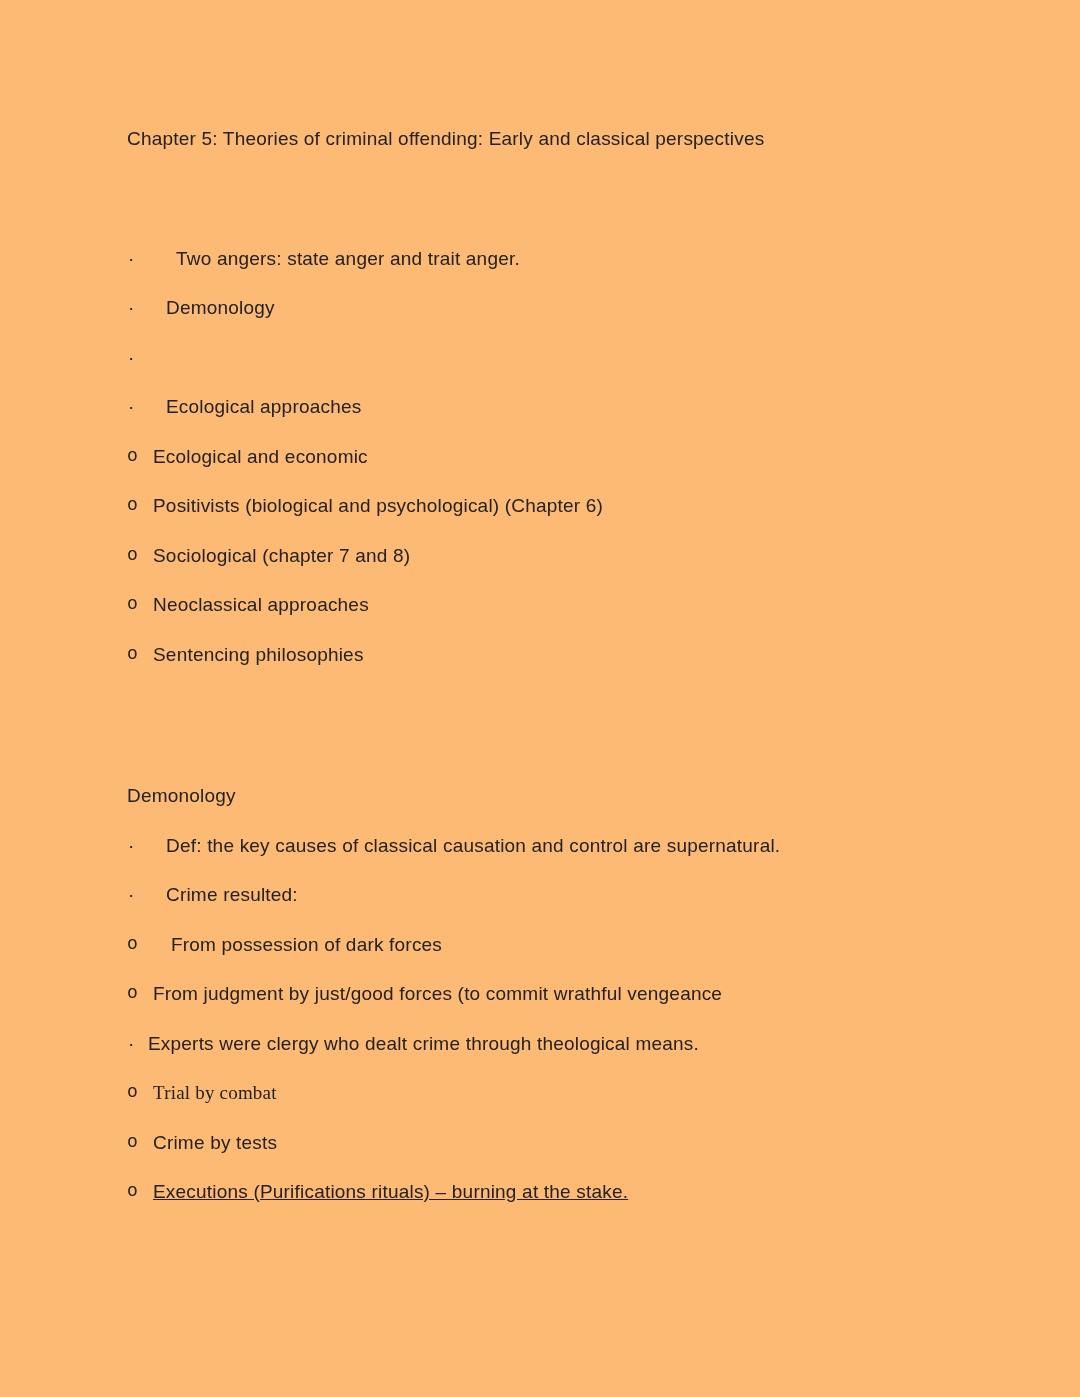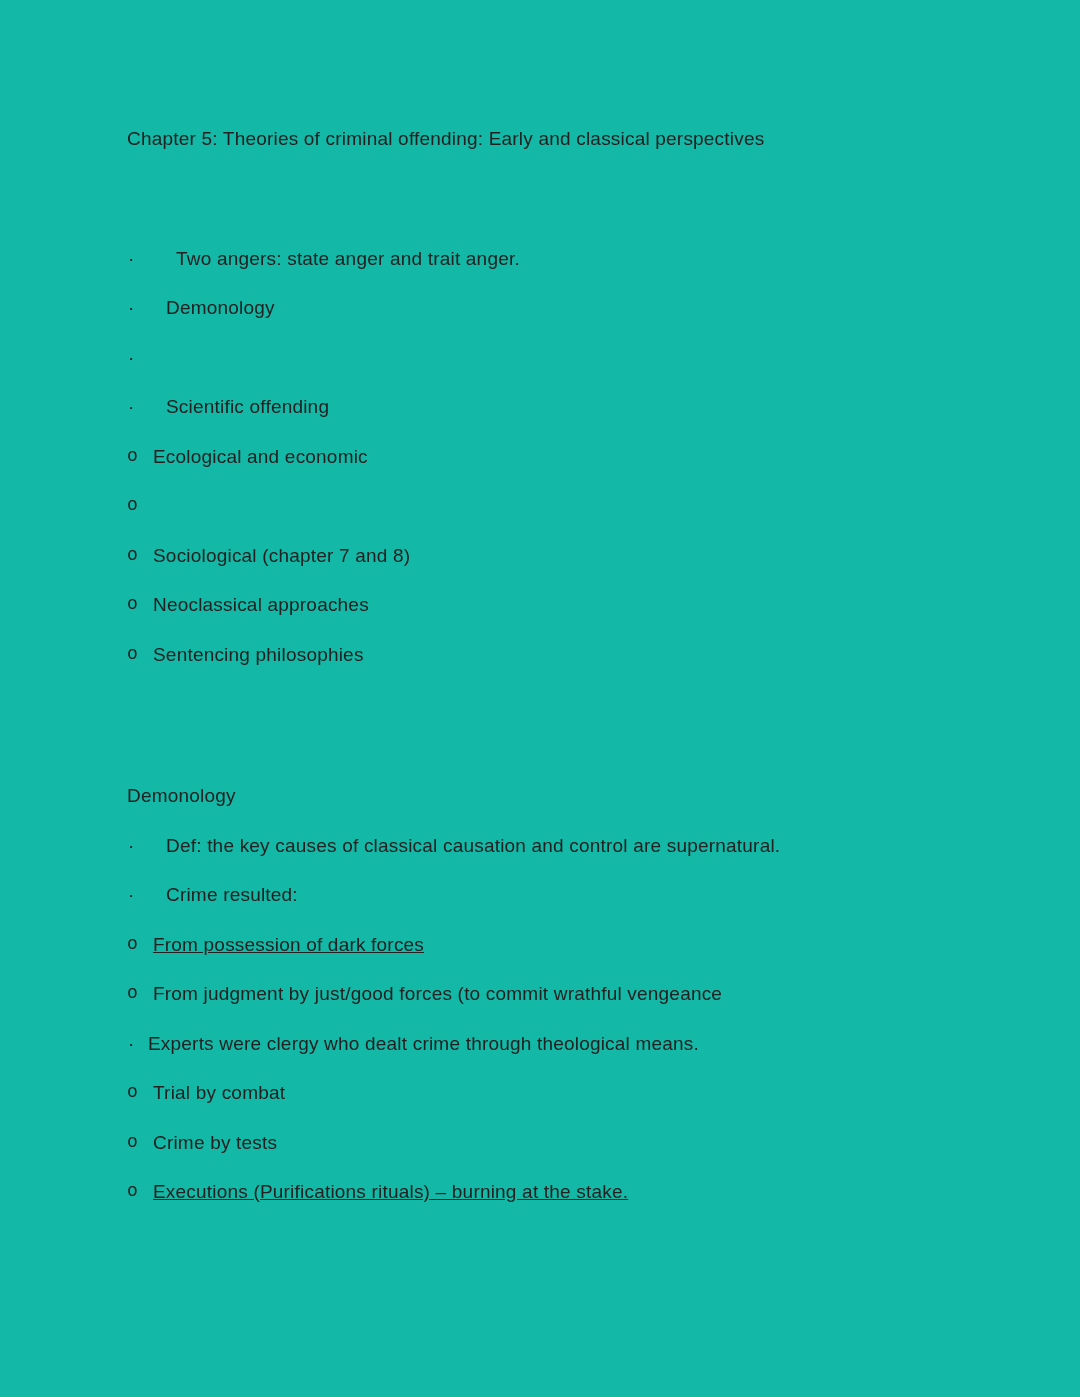--- a/index.html
+++ b/index.html
@@ -4,21 +4,21 @@
 <style>
   html, body {
     margin: 0;
     padding: 0;
     background: #ffffff;
   }
   .page {
     position: relative;
     width: 1080px;
     height: 1397px;
-    background: #14b8a6;
+    background: #fdba74;
     overflow: hidden;
     font-family: "Liberation Sans", sans-serif;
     color: #232122;
   }
   .doc {
     position: absolute;
     left: 127px;
     top: 114px;
     right: 60px;
   }
@@ -52,29 +52,29 @@
 </style>
 </head>
 <body>
 
 <div class="page">
   <div class="doc" id="doc">
       <p class="line"><span style="margin-left: 0px; display: inline-block;"><span>Chapter 5: Theories of criminal offending: Early and classical perspectives</span></span></p>
       <p class="line" style="margin-top: 70px;"><span class="marker dot">·</span><span style="margin-left: 49px; display: inline-block;"><span>Two angers: state anger and trait anger.</span></span></p>
       <p class="line"><span class="marker dot">·</span><span style="margin-left: 39px; display: inline-block;"><span>Demonology</span></span></p>
       <p class="line"><span class="marker dot">·</span></p>
-      <p class="line"><span class="marker dot">·</span><span style="margin-left: 39px; display: inline-block;"><span>Scientific offending</span></span></p>
+      <p class="line"><span class="marker dot">·</span><span style="margin-left: 39px; display: inline-block;"><span>Ecological approaches</span></span></p>
       <p class="line"><span class="marker obullet">o</span><span style="margin-left: 26px; display: inline-block;"><span>Ecological and economic</span></span></p>
-      <p class="line"><span class="marker obullet">o</span></p>
+      <p class="line"><span class="marker obullet">o</span><span style="margin-left: 26px; display: inline-block;"><span>Positivists (biological and psychological) (Chapter 6)</span></span></p>
       <p class="line"><span class="marker obullet">o</span><span style="margin-left: 26px; display: inline-block;"><span>Sociological (chapter 7 and 8)</span></span></p>
       <p class="line"><span class="marker obullet">o</span><span style="margin-left: 26px; display: inline-block;"><span>Neoclassical approaches</span></span></p>
       <p class="line"><span class="marker obullet">o</span><span style="margin-left: 26px; display: inline-block;"><span>Sentencing philosophies</span></span></p>
       <p class="line" style="margin-top: 92px;"><span style="margin-left: 0px; display: inline-block;"><span>Demonology</span></span></p>
       <p class="line"><span class="marker dot">·</span><span style="margin-left: 39px; display: inline-block;"><span class="seg-bold">Def:</span><span> the key causes of classical causation and control are supernatural.</span></span></p>
       <p class="line"><span class="marker dot">·</span><span style="margin-left: 39px; display: inline-block;"><span class="seg-bold">Crime resulted:</span></span></p>
-      <p class="line"><span class="marker obullet">o</span><span style="margin-left: 26px; display: inline-block; text-decoration: underline;"><span>From possession of dark forces</span></span></p>
+      <p class="line"><span class="marker obullet">o</span><span style="margin-left: 44px; display: inline-block;"><span>From possession of dark forces</span></span></p>
       <p class="line"><span class="marker obullet">o</span><span style="margin-left: 26px; display: inline-block;"><span>From judgment by just/good forces (to commit wrathful vengeance</span></span></p>
       <p class="line"><span class="marker dot">·</span><span style="margin-left: 21px; display: inline-block;"><span>Experts were clergy who dealt crime through </span><span class="seg-bold">theological means.</span></span></p>
-      <p class="line"><span class="marker obullet">o</span><span style="margin-left: 26px; display: inline-block;"><span>Trial by combat</span></span></p>
+      <p class="line"><span class="marker obullet">o</span><span style="margin-left: 26px; display: inline-block; font-family: Liberation Serif, serif;"><span>Trial by combat</span></span></p>
       <p class="line"><span class="marker obullet">o</span><span style="margin-left: 26px; display: inline-block;"><span>Crime by tests</span></span></p>
       <p class="line"><span class="marker obullet">o</span><span style="margin-left: 26px; display: inline-block; text-decoration: underline;"><span>Executions (Purifications rituals) – burning at the stake.</span></span></p>
     </div>
 </div>
 
 </body></html>

